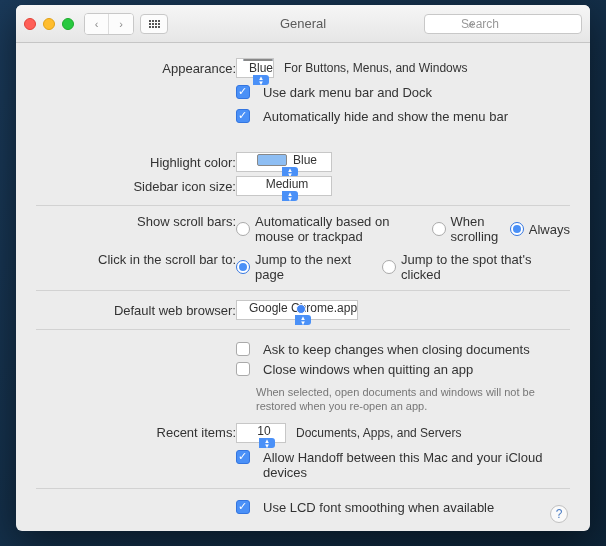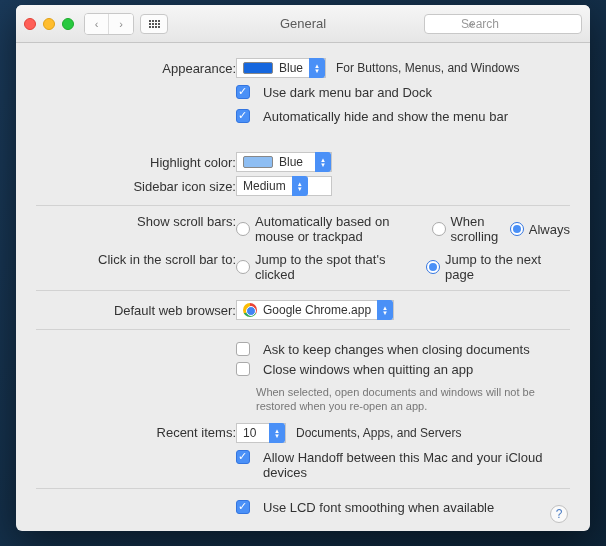--- a/index.html
+++ b/index.html
@@ -47,20 +47,21 @@
   .search-input::placeholder { color:#999; }
   .content { padding: 14px 20px 10px 20px; }
   .row { display:flex; align-items:center; min-height:22px; margin-bottom:2px; }
   .row-label { width: 200px; text-align:right; color:#333; font-size:13px; }
   .row-body { flex:1; display:flex; align-items:center; gap:6px; font-size:13px; }
   .select {
     display:inline-flex; align-items:center; height:20px; background:#fff;
     border:1px solid #c7c7c7; border-radius:0; padding:0 0 0 6px; font-size:12px;
     box-shadow: inset 0 1px 0 rgba(255,255,255,0.8);
     position:relative;
+    flex-direction:column;
   }
   .select .arrow {
     background:#4a90f7; color:#fff; width:16px; height:20px; border-top-right-radius:3px; border-bottom-right-radius:3px;
     display:flex; flex-direction:column; align-items:center; justify-content:center; margin-left:6px; font-size:7px; line-height:5px;
   }
   .swatch { width:30px; height:12px; background:#1667de; border:1px solid #888; border-radius:2px; }
   .swatch-hl { width:30px; height:12px; background:#8ebef3; border:1px solid #888; border-radius:2px; }
   .hint { color:#333; font-size:12px; margin-left:4px;}
   hr.sep { border:none; border-top:1px solid #d2d2d2; margin:8px 0; }
   .check { display:flex; align-items:flex-start; gap:13px; font-size:13px; }
@@ -189,26 +190,26 @@
             <input type="radio" name="sb" checked="" style="">
             <span>Always</span>
           </label>
       </div>
     </div>
 
     <div class="row" style="align-items:flex-start;margin-top:8px">
       <div class="row-label">Click in the scroll bar to:</div>
       <div class="row-body radio-col">
         <label class="radio">
+            <input type="radio" name="csb" checked="" style="">
+            <span>Jump to the next page</span>
+          </label>
+        <label class="radio">
             <input type="radio" name="csb" style="">
             <span>Jump to the spot that's clicked</span>
-          </label>
-        <label class="radio">
-            <input type="radio" name="csb" checked="" style="">
-            <span>Jump to the next page</span>
           </label>
       </div>
     </div>
 
     <hr class="sep">
 
     <div class="row">
       <div class="row-label">Default web browser:</div>
       <div class="row-body">
         <div class="select">

